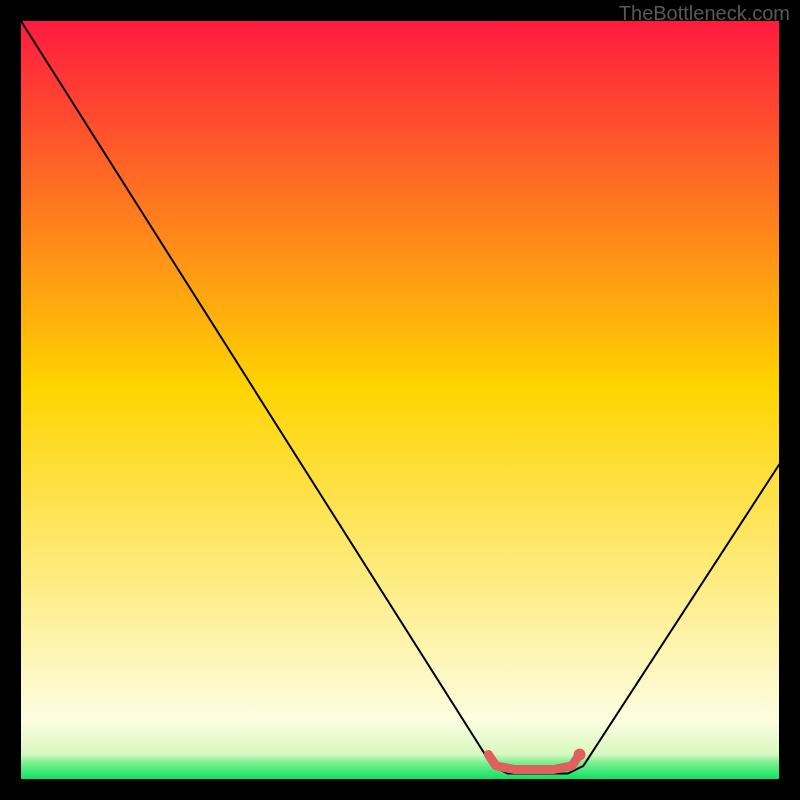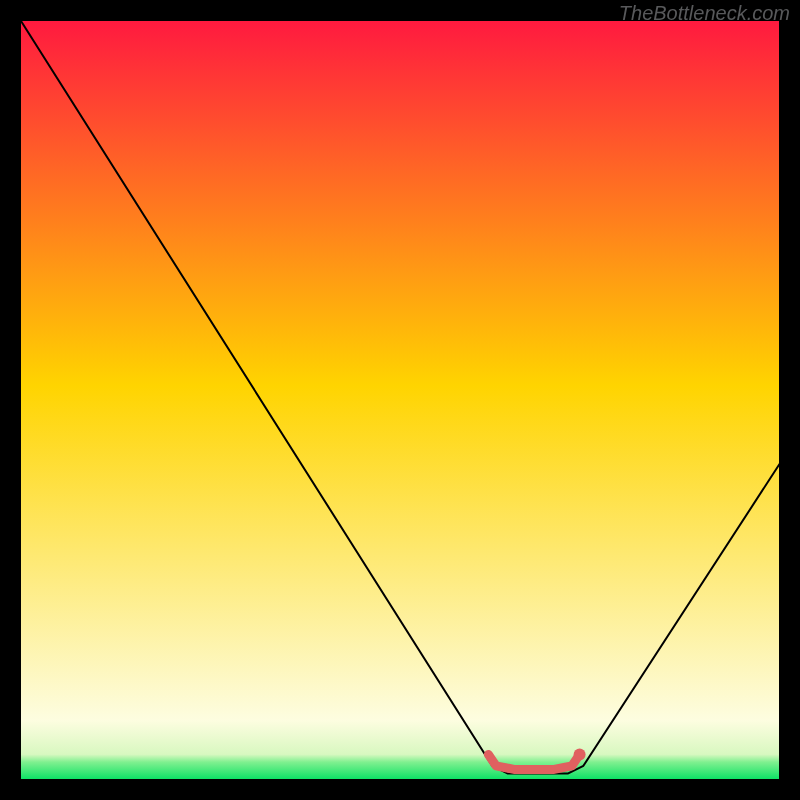--- a/index.html
+++ b/index.html
@@ -16,21 +16,20 @@
     height: 800px;
   }
   .watermark {
     position: absolute;
     top: 2px;
     right: 10px;
     font-family: Arial, Helvetica, sans-serif;
     font-size: 20px;
     color: #58595b;
     z-index: 10;
-    font-style: italic;
   }
   svg {
     display: block;
   }
 </style>
 </head>
 <body>
 
 <div class="container">
   <div class="watermark">TheBottleneck.com</div>

